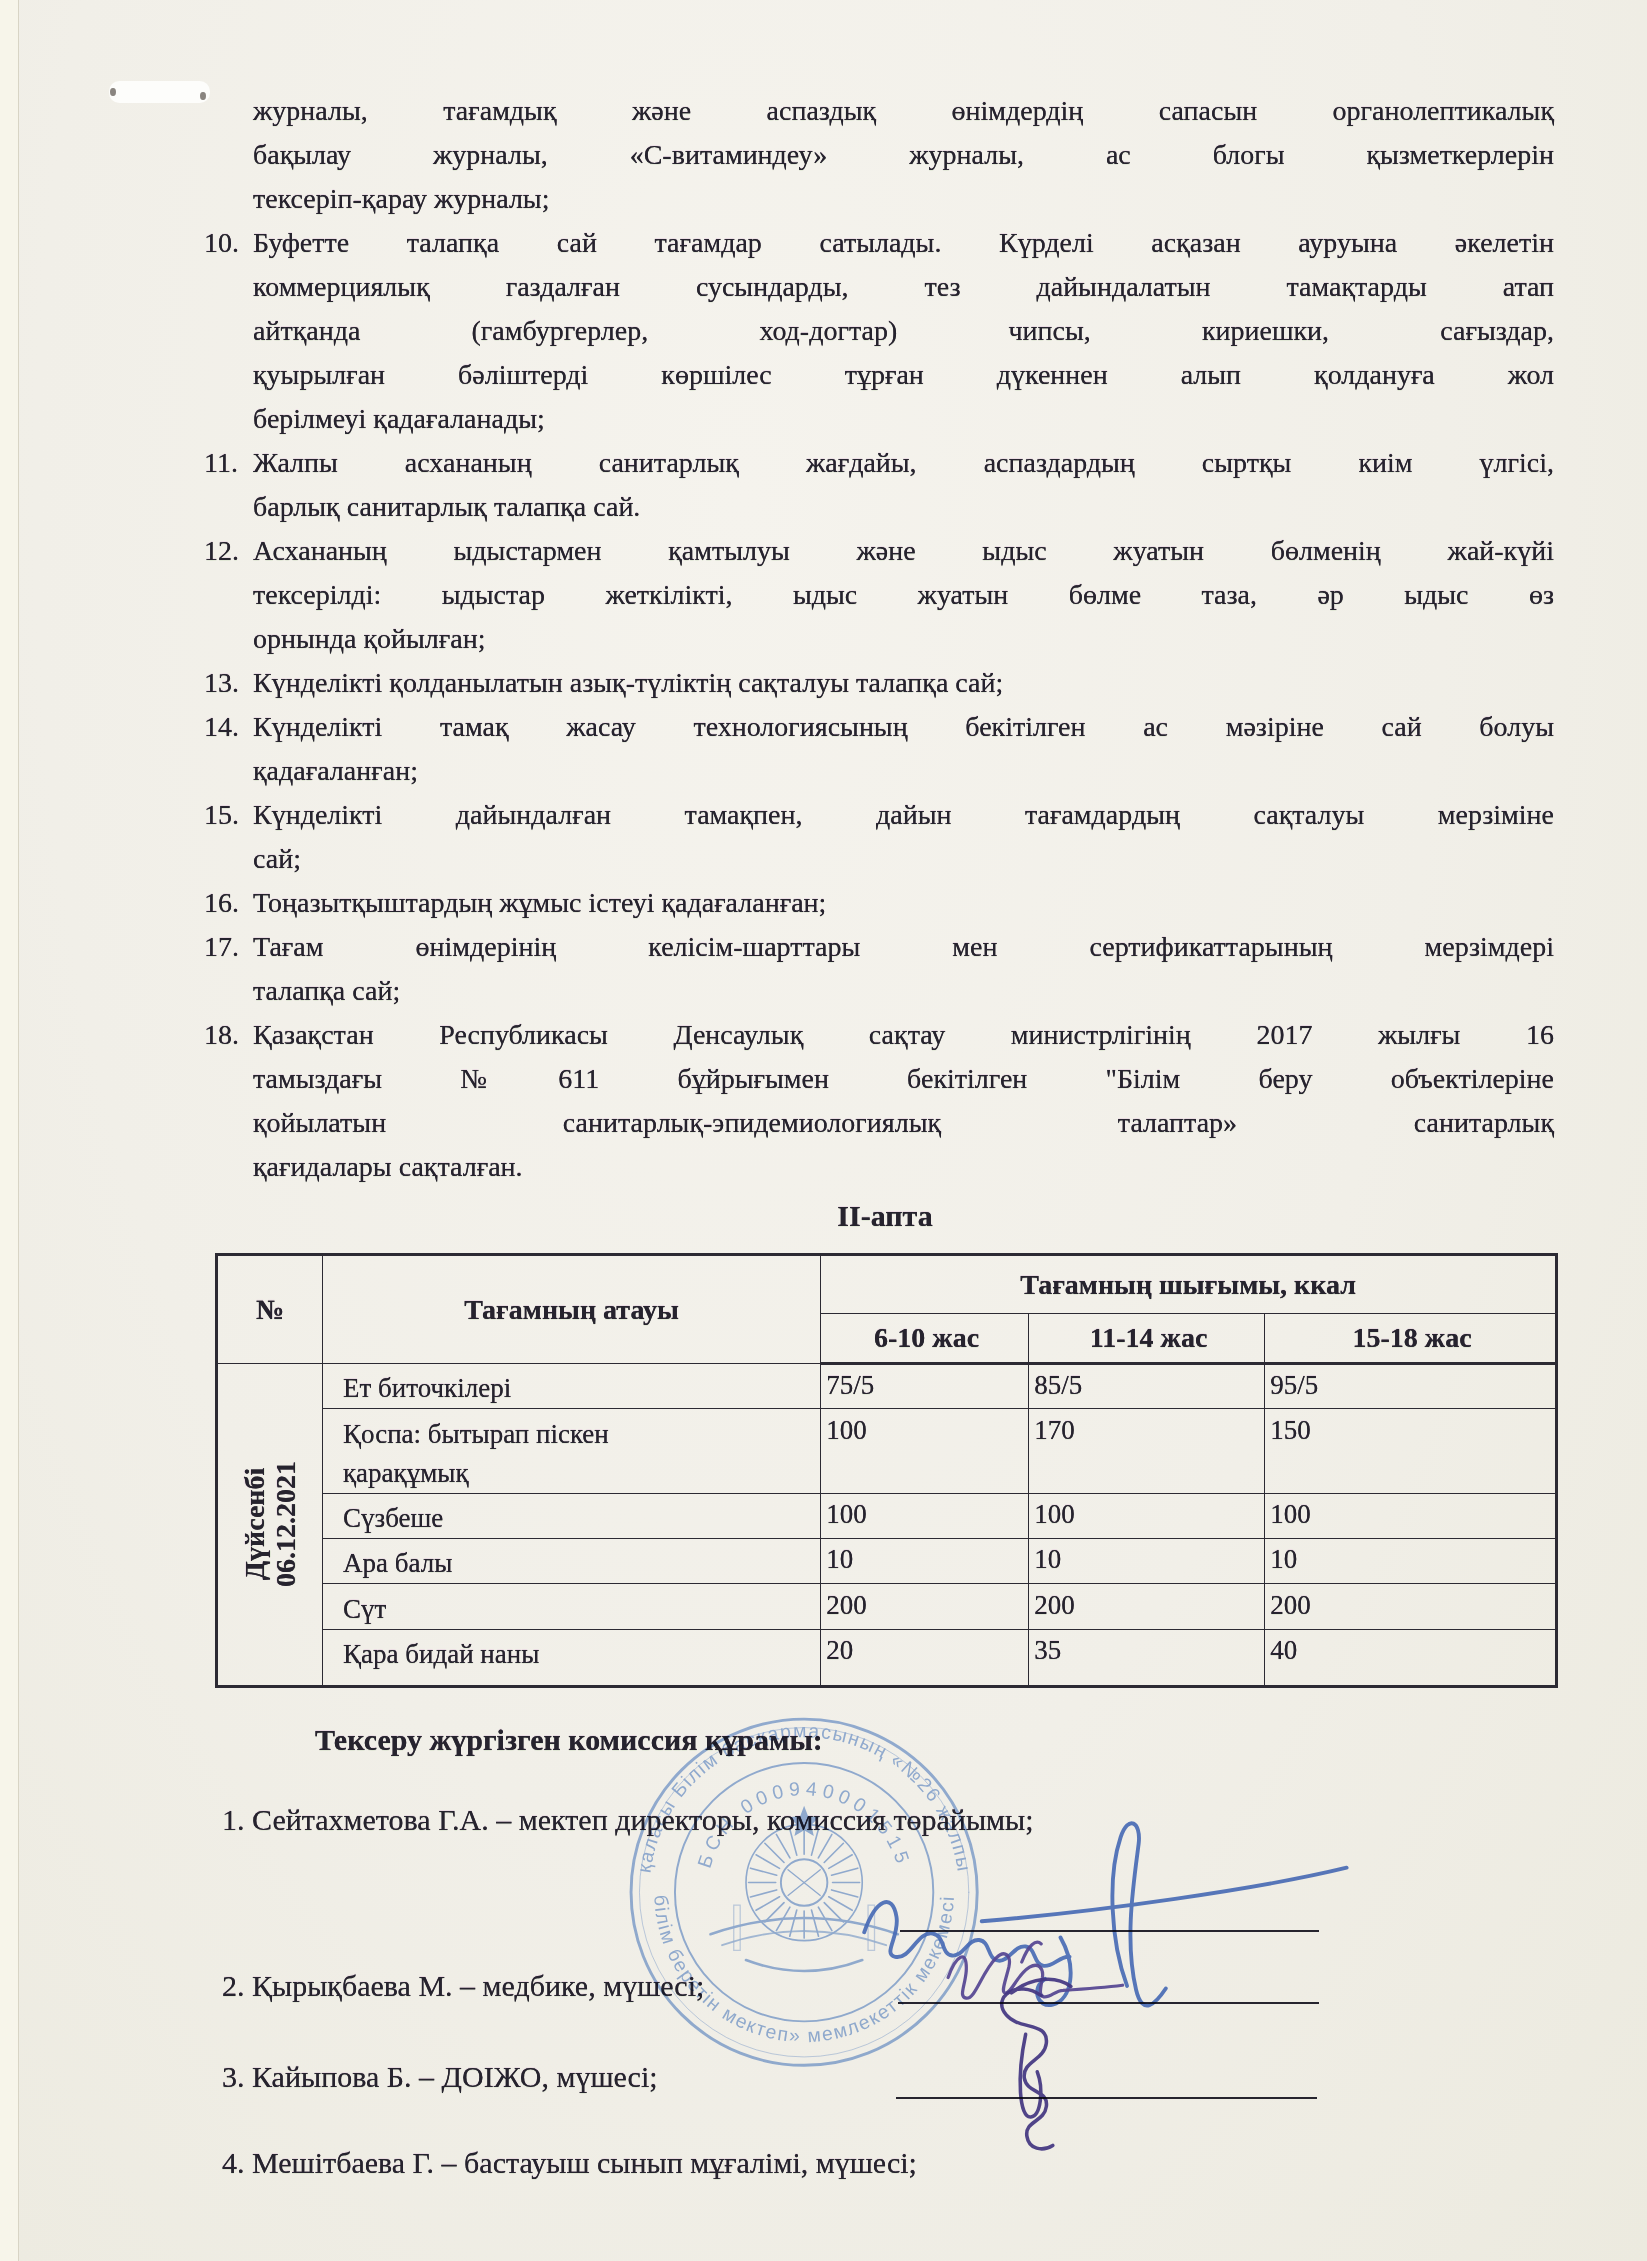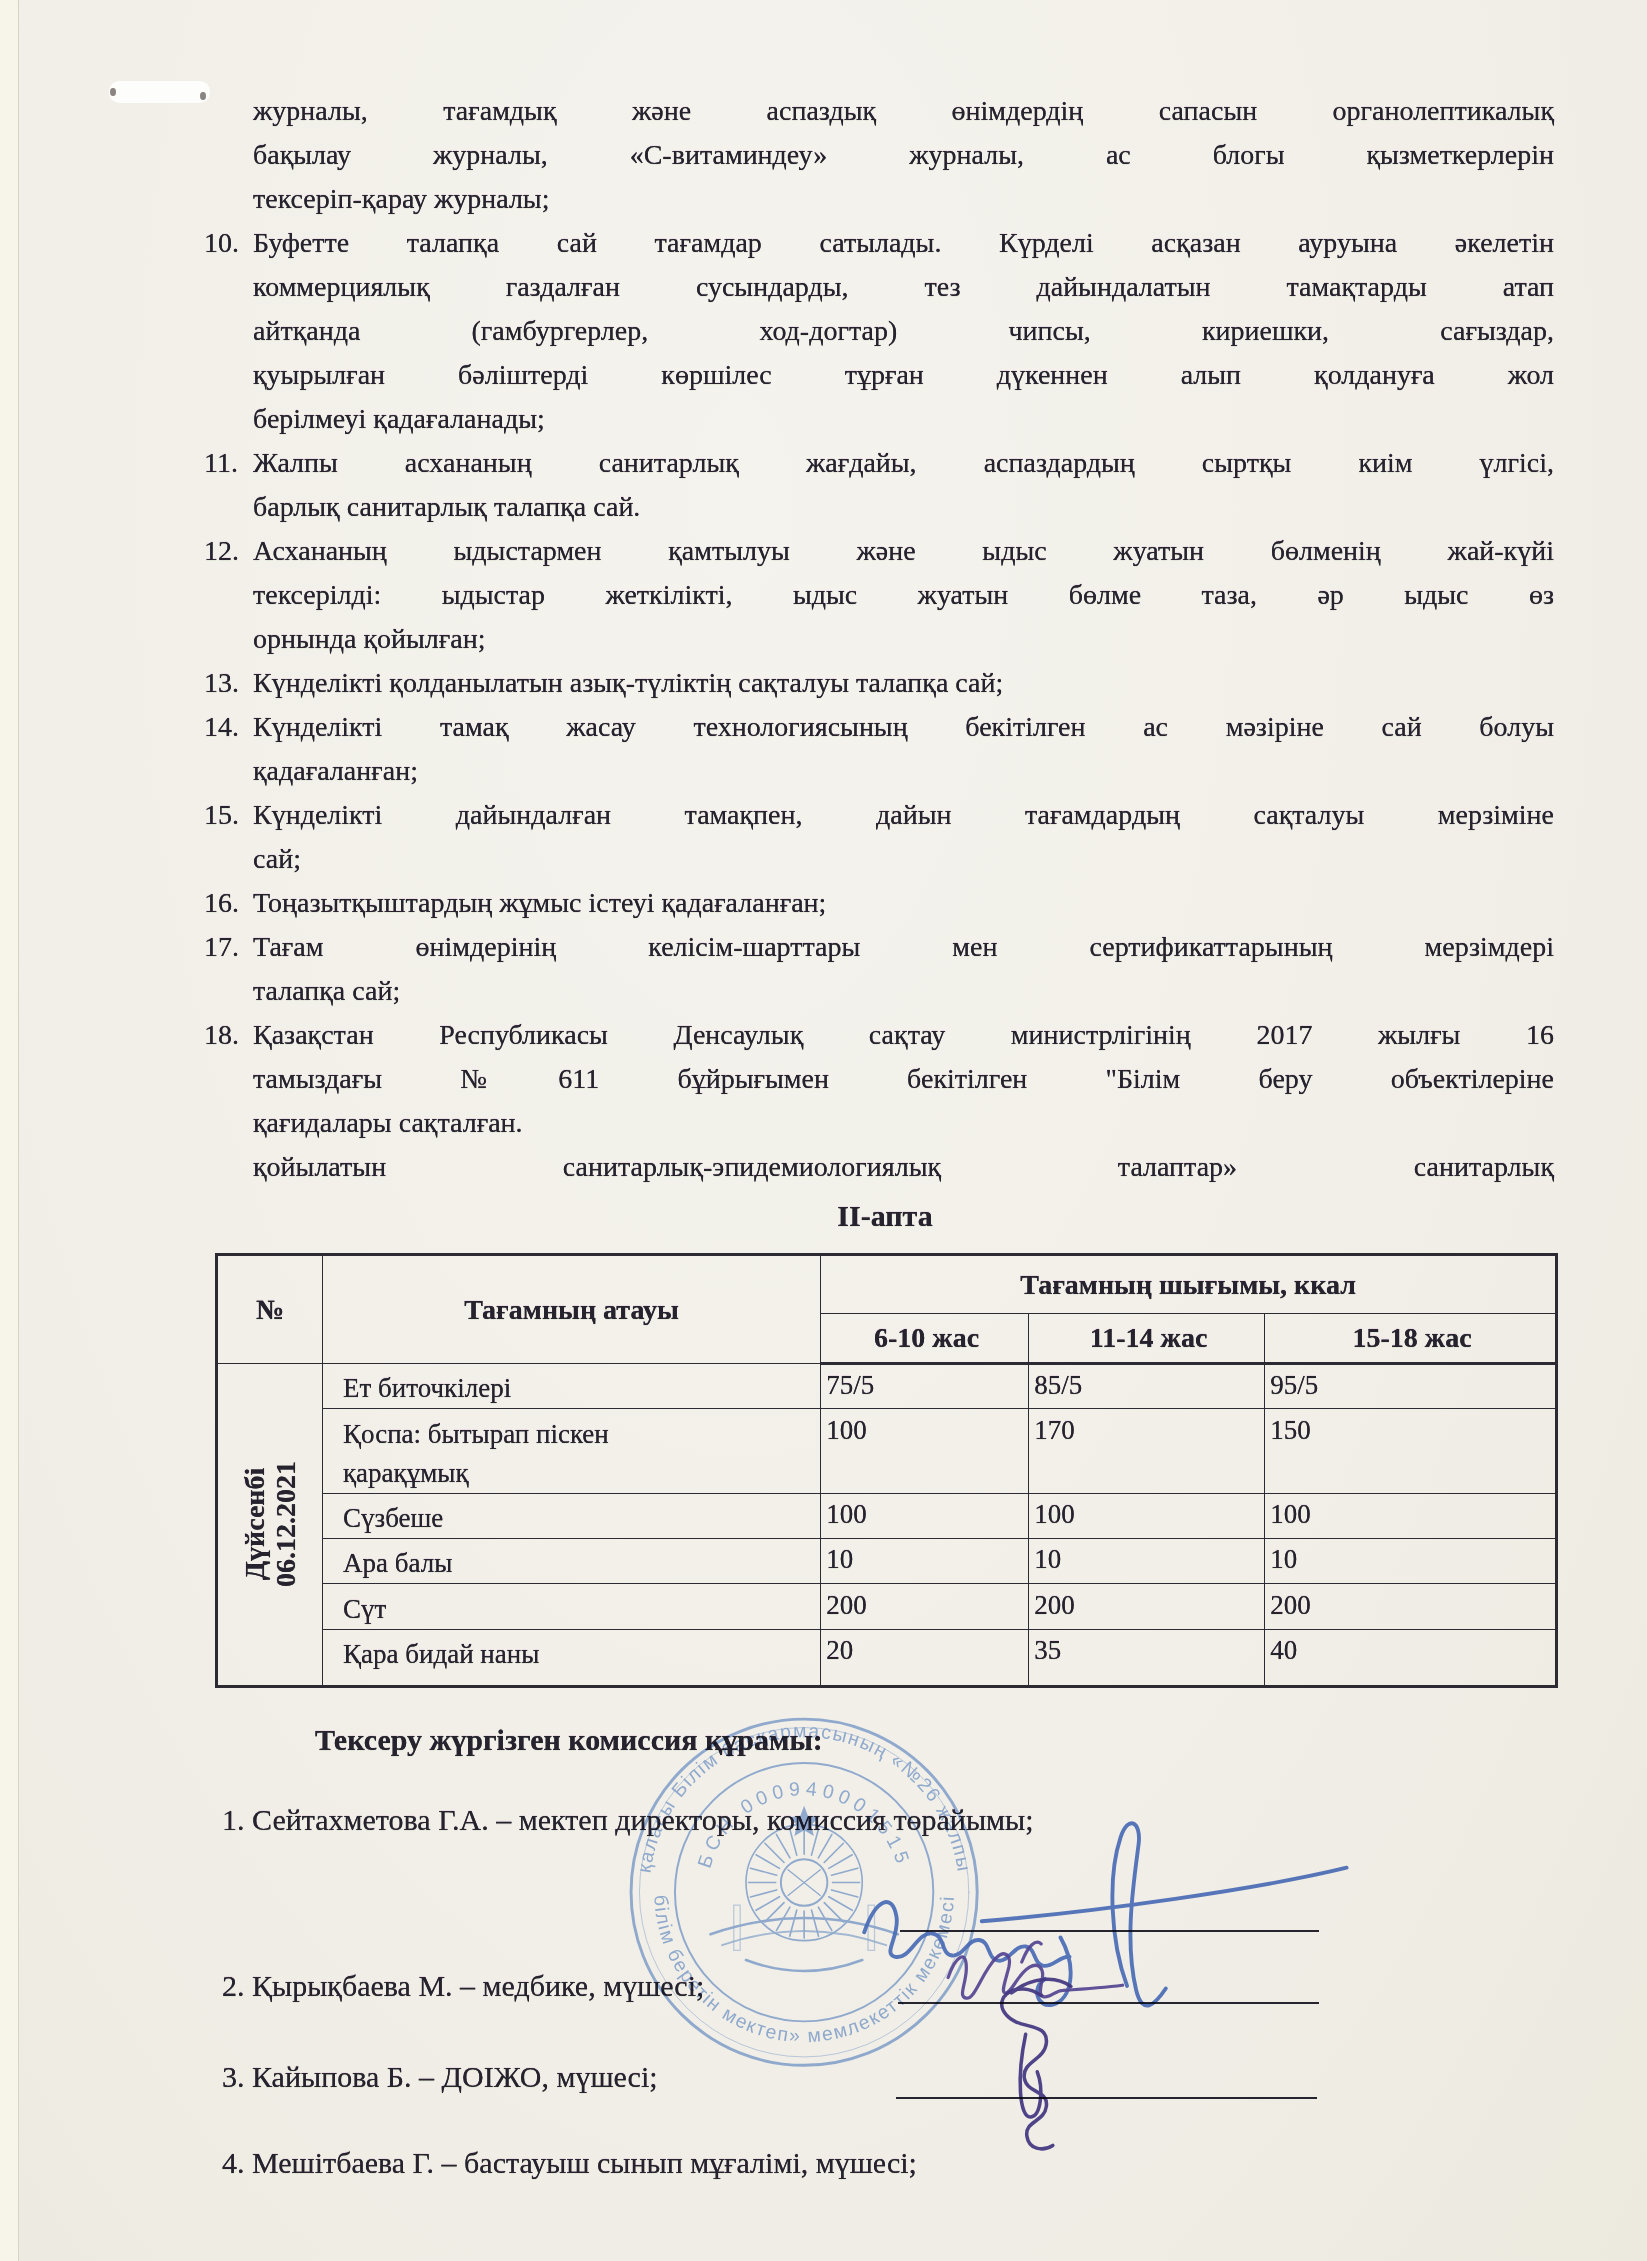--- a/index.html
+++ b/index.html
@@ -130,22 +130,22 @@
       </div>
       <div class="item">
         <span class="num">17.</span>
         <div class="tline">Тағам өнімдерінің келісім-шарттары мен сертификаттарының мерзімдері</div>
         <div class="tline last">талапқа сай;</div>
       </div>
       <div class="item">
         <span class="num">18.</span>
         <div class="tline">Қазақстан Республикасы Денсаулық сақтау министрлігінің 2017 жылғы 16</div>
         <div class="tline">тамыздағы №611 бұйрығымен бекітілген "Білім беру объектілеріне</div>
+        <div class="tline">қойылатын санитарлық-эпидемиологиялық талаптар» санитарлық</div>
         <div class="tline last">қағидалары сақталған.</div>
-        <div class="tline">қойылатын санитарлық-эпидемиологиялық талаптар» санитарлық</div>
       </div>
     </div>
 
   <div class="menu-title ink">ІІ-апта</div>
 
   <table class="menu-table ink">
     <colgroup>
       <col style="width:106px">
         <col style="width:498px">
       <col style="width:208px">

